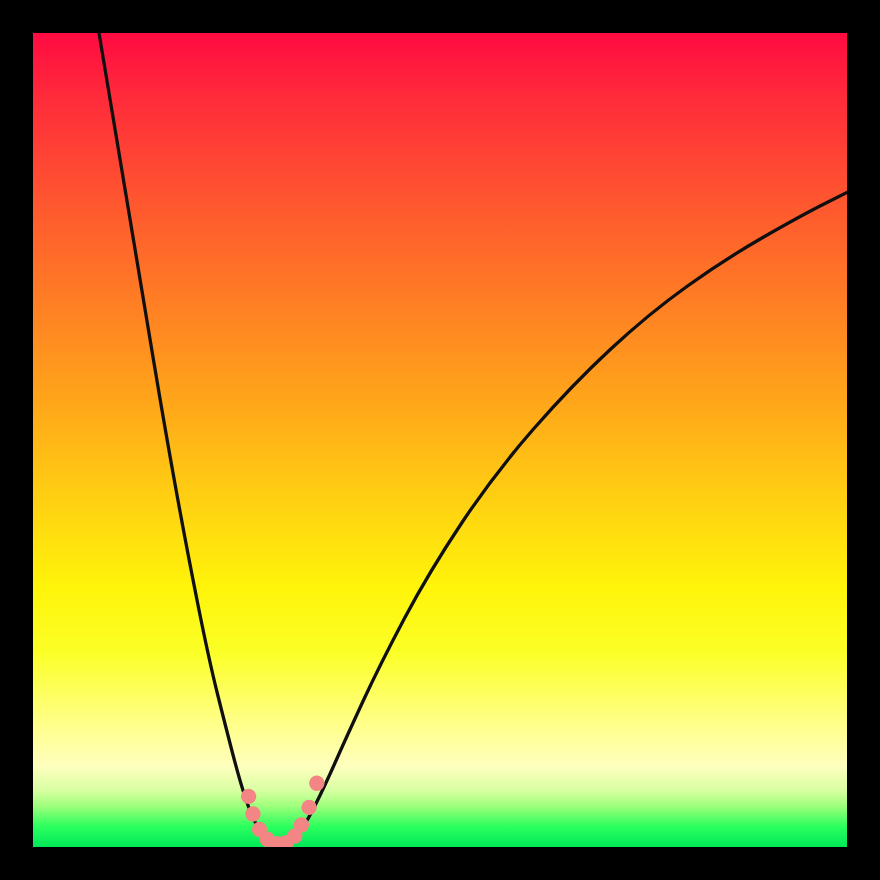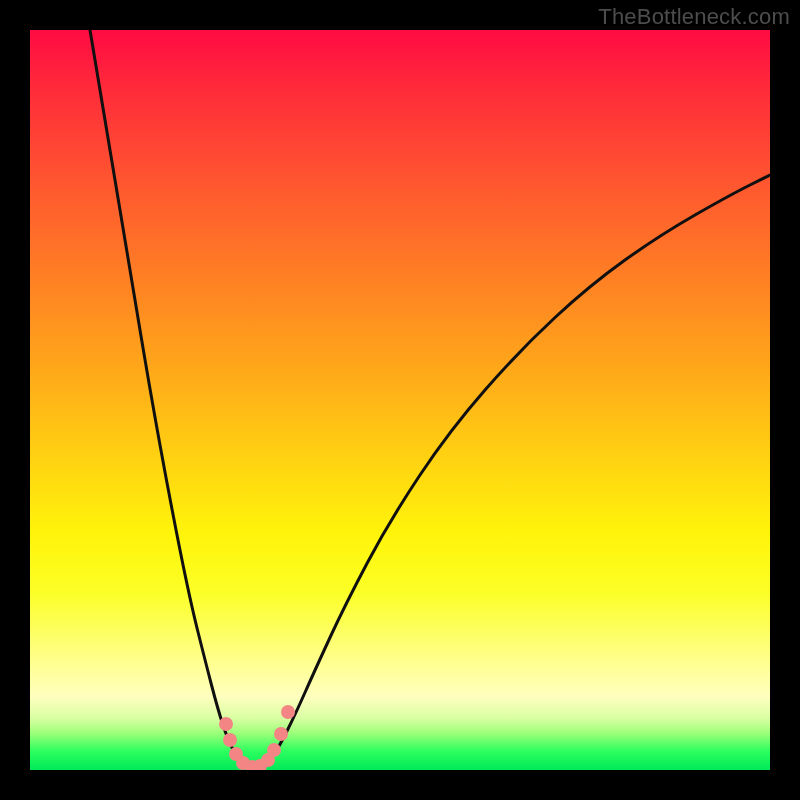--- a/index.html
+++ b/index.html
@@ -71,21 +71,20 @@
   }
   .dot {
     fill: #f38585;
   }
 </style>
 </head>
 <body>
 
 <div class="frame">
 
-  <div class="watermark">TheBottleneck.com</div>
 
   <div class="plot">
     <div class="gradient"></div>
 
     <svg class="curves" viewBox="0 0 740 740" preserveAspectRatio="none">
       <path id="left-curve" class="curve-path" d="M 60 0 Q 60 0 65 30 Q 70 60 77.5 105 Q 85 150 92.5 195 Q 100 240 110 300 Q 120 360 130 415 Q 140 470 150 520 Q 160 570 167.5 600 Q 175 630 181.5 655 Q 188 680 193 695 Q 198 710 202 717.5 Q 206 725 208.5 728.5 Q 211 732 213 734 T 215 736"></path>
       <path id="right-curve" class="curve-path" d="M 235 736 Q 235 736 237.5 733 Q 240 730 245 722.5 Q 250 715 257.5 700 Q 265 685 275 662.5 Q 285 640 300 607.5 Q 315 575 337.5 532.5 Q 360 490 390 445 Q 420 400 455 360 Q 490 320 525 287.5 Q 560 255 595 230 Q 630 205 665 185 Q 700 165 720 155 T 740 145"></path>
       <g id="dots-group">
           <circle cx="196" cy="694" r="7" class="dot"></circle>
           <circle cx="200" cy="710" r="7" class="dot"></circle>

